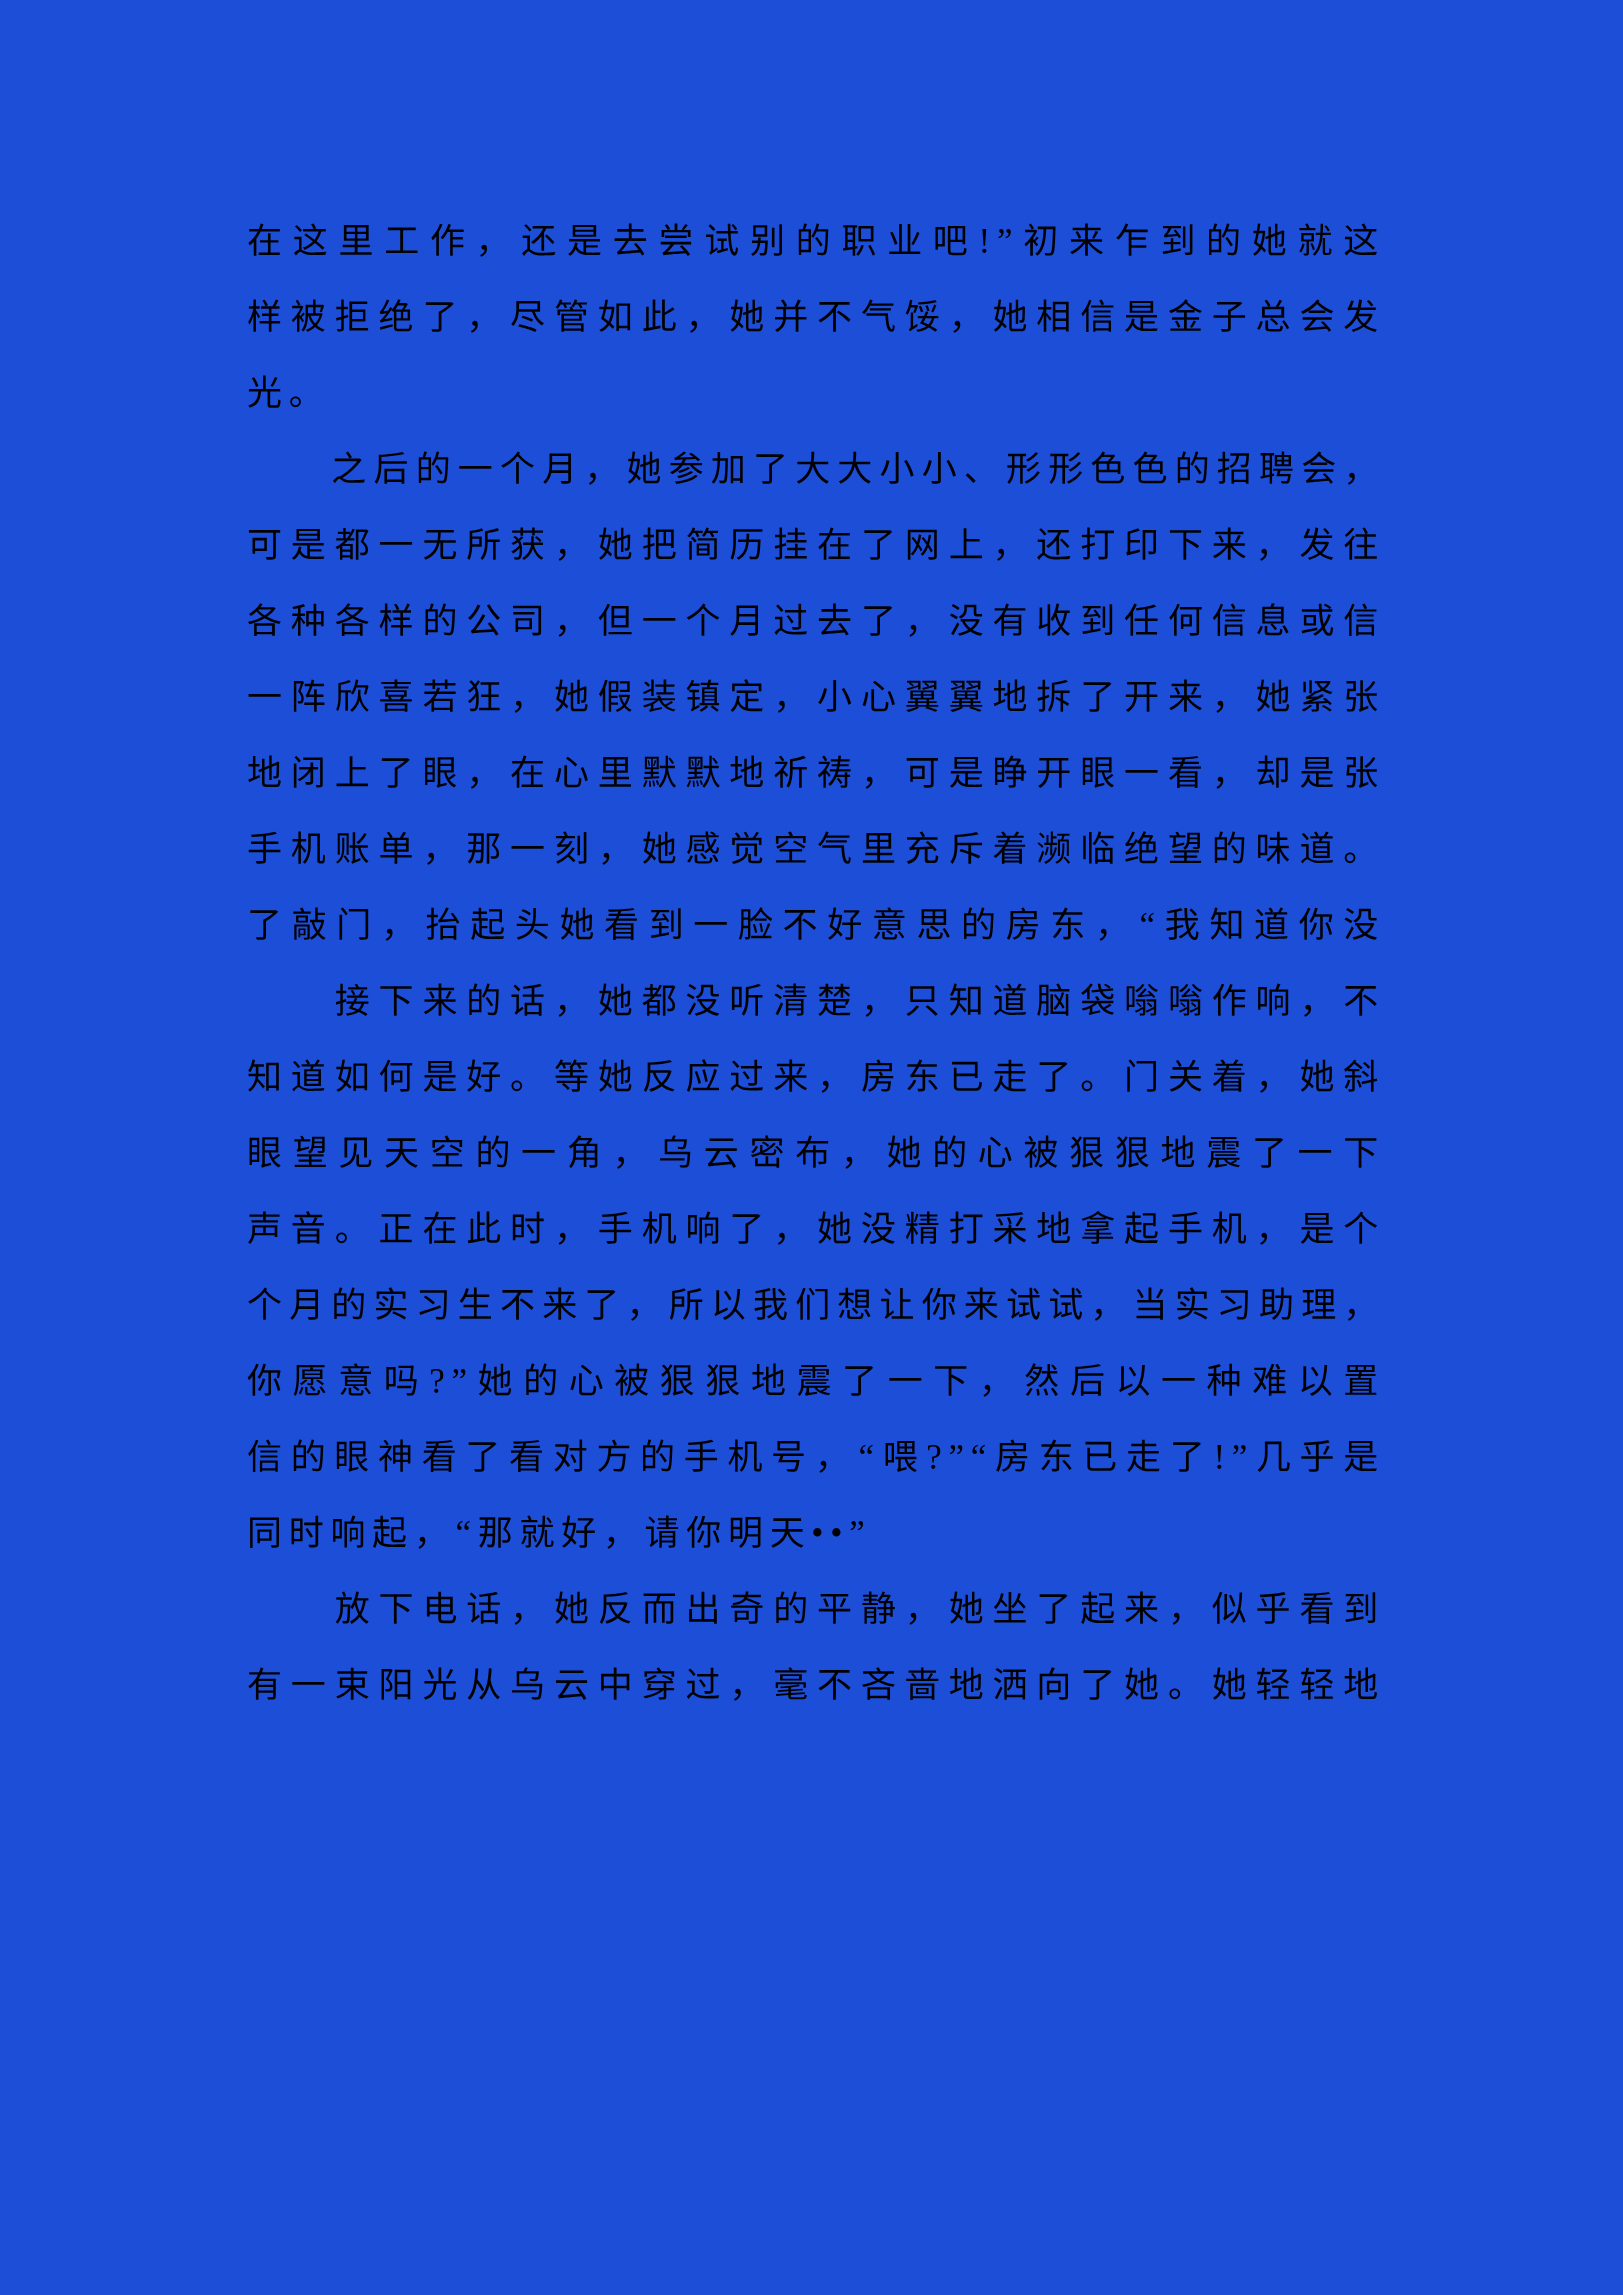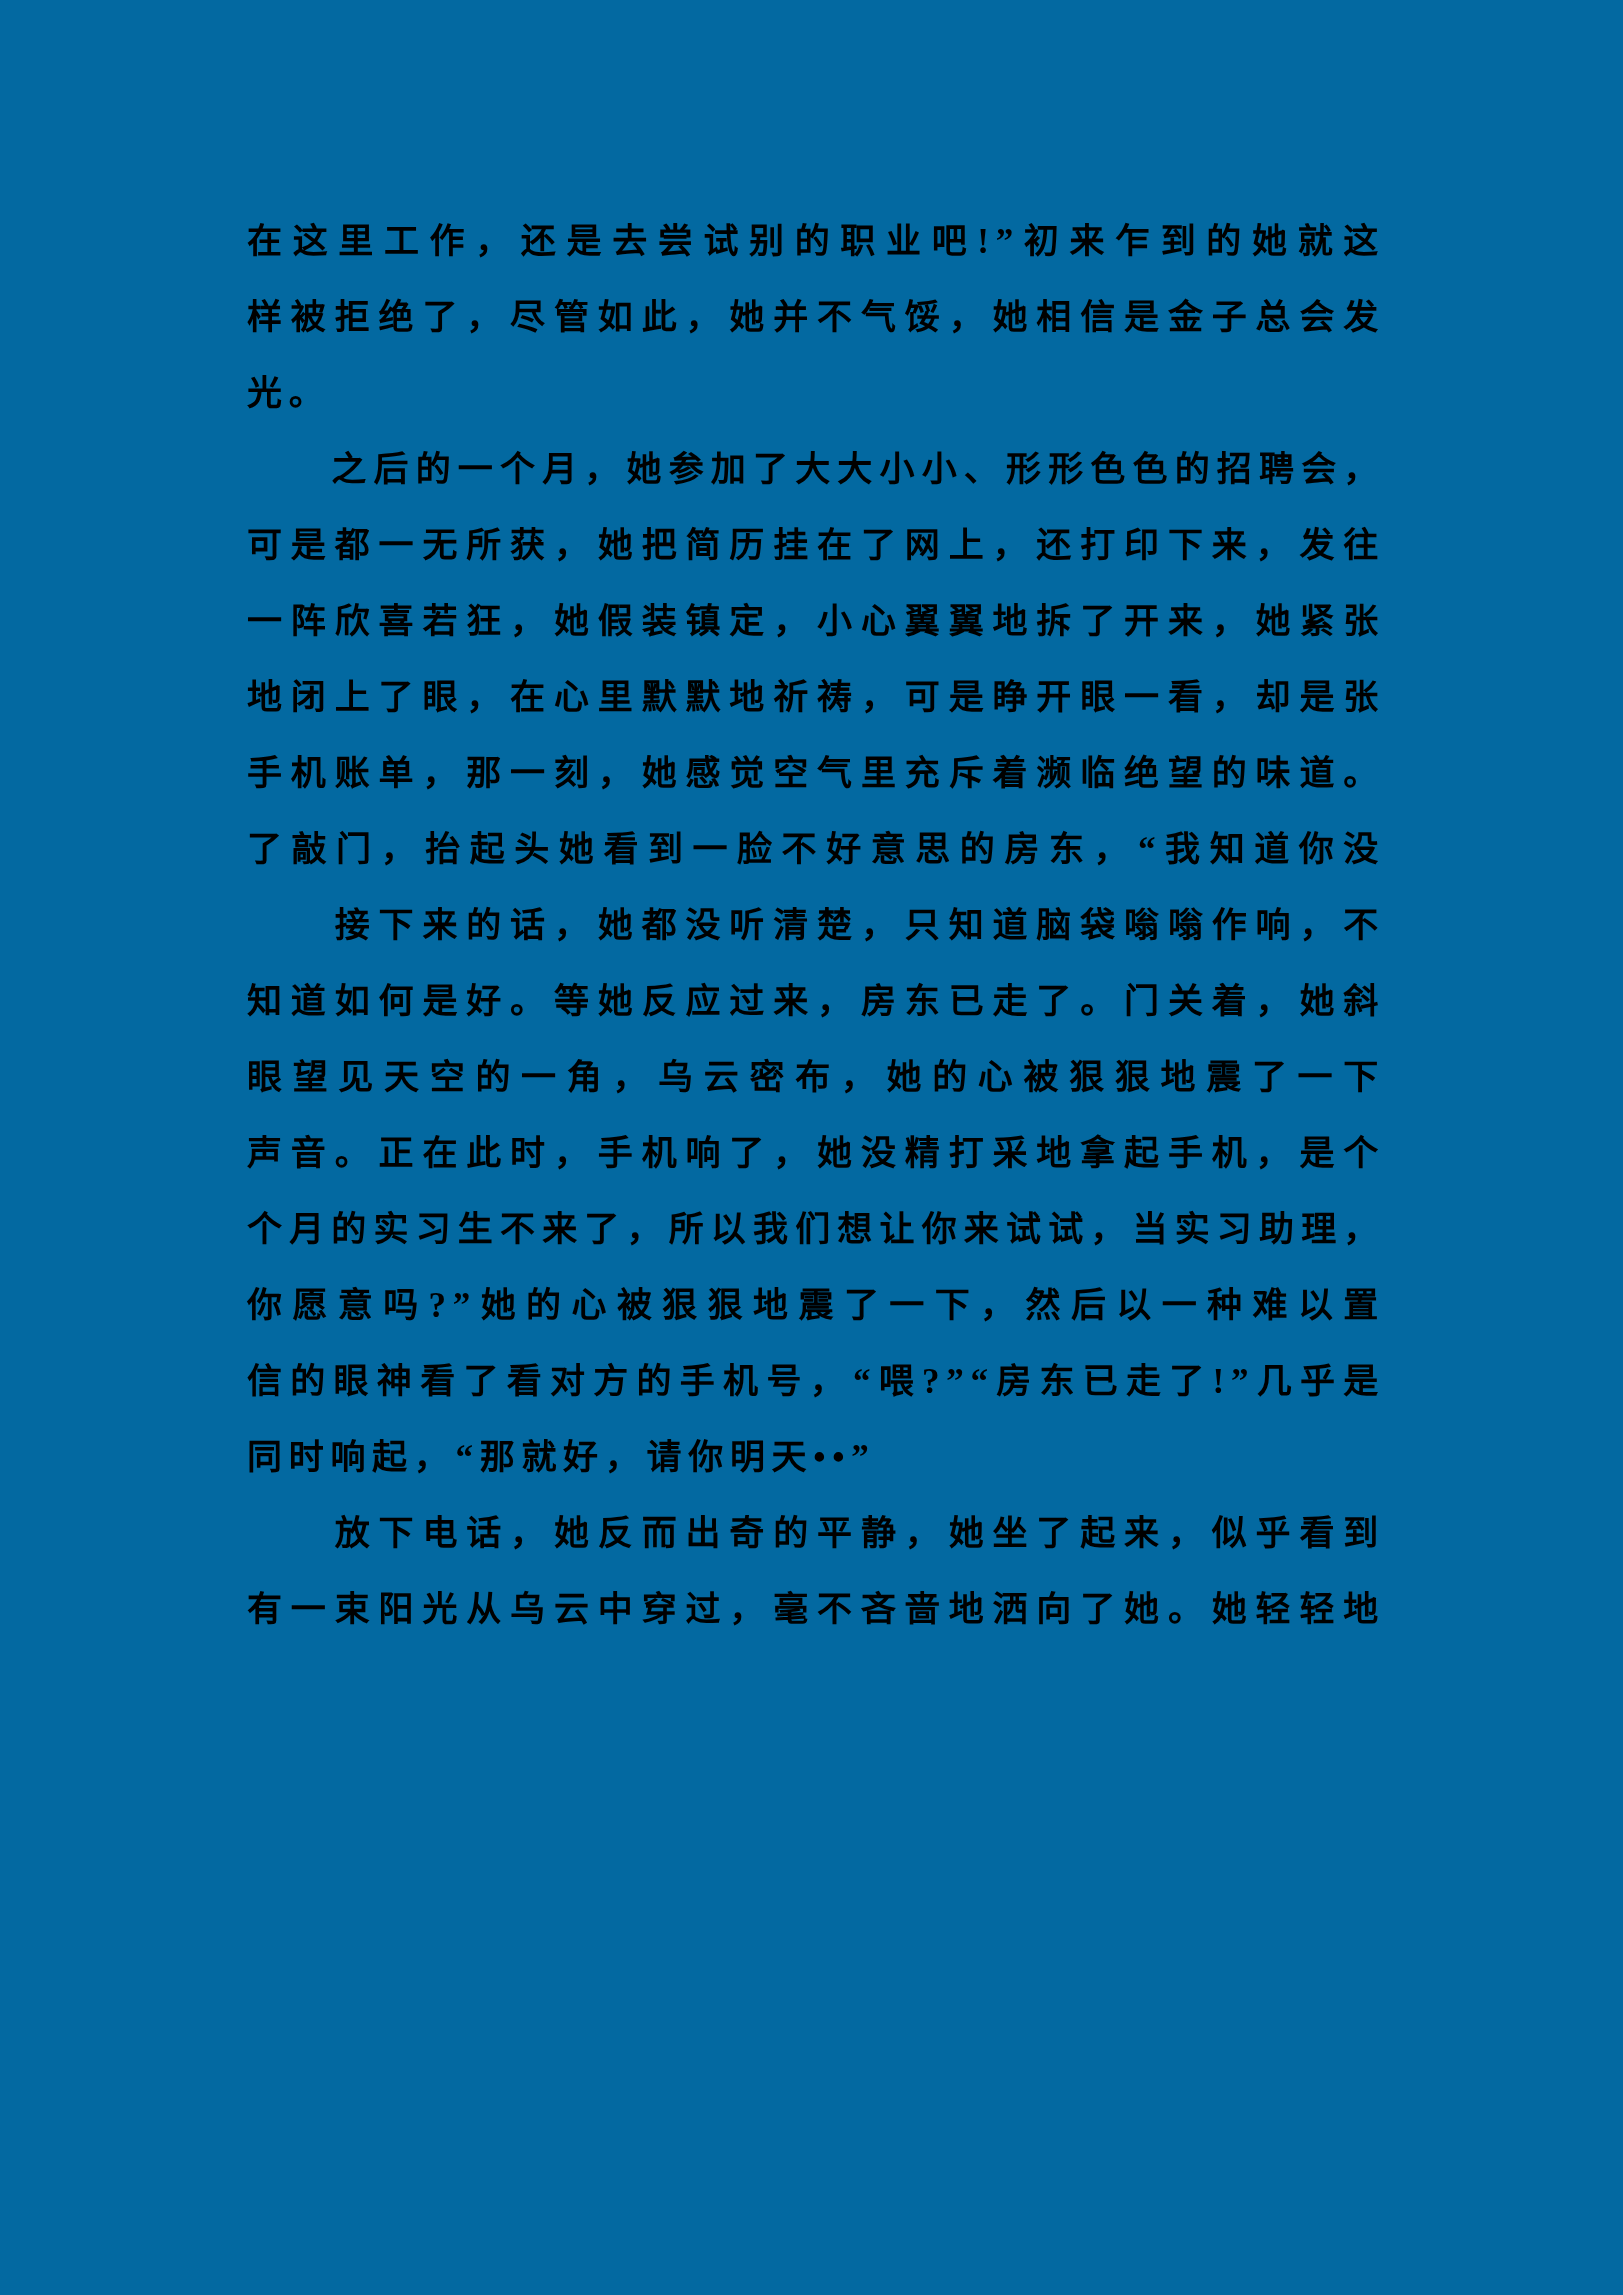--- a/index.html
+++ b/index.html
@@ -4,24 +4,23 @@
 <style>
   html, body {
     margin: 0;
     padding: 0;
     background: #ffffff;
   }
   .page {
     position: relative;
     width: 1623px;
     height: 2295px;
-    background: #0369a1;
+    background: #1d4ed8;
     overflow: hidden;
     font-family: "Liberation Serif", "DejaVu Serif", serif;
-    font-weight: bold;
   }
   .text-block {
     position: absolute;
     left: 247px;
     top: 204px;
     width: 1138px;
     color: #000000;
     font-size: 35px;
     line-height: 76px;
     letter-spacing: 6.7px;
@@ -41,20 +40,21 @@
 </head>
 <body>
 
 <div class="page">
   <div class="text-block" id="text-block">
       <div class="line">在这里工作，还是去尝试别的职业吧!”初来乍到的她就这</div>
       <div class="line">样被拒绝了，尽管如此，她并不气馁，她相信是金子总会发</div>
       <div class="line no-stretch">光。</div>
       <div class="line">　　之后的一个月，她参加了大大小小、形形色色的招聘会，</div>
       <div class="line">可是都一无所获，她把简历挂在了网上，还打印下来，发往</div>
+      <div class="line">各种各样的公司，但一个月过去了，没有收到任何信息或信</div>
       <div class="line">一阵欣喜若狂，她假装镇定，小心翼翼地拆了开来，她紧张</div>
       <div class="line">地闭上了眼，在心里默默地祈祷，可是睁开眼一看，却是张</div>
       <div class="line">手机账单，那一刻，她感觉空气里充斥着濒临绝望的味道。</div>
       <div class="line">了敲门，抬起头她看到一脸不好意思的房东，“我知道你没</div>
       <div class="line">　　接下来的话，她都没听清楚，只知道脑袋嗡嗡作响，不</div>
       <div class="line">知道如何是好。等她反应过来，房东已走了。门关着，她斜</div>
       <div class="line">眼望见天空的一角，乌云密布，她的心被狠狠地震了一下</div>
       <div class="line">声音。正在此时，手机响了，她没精打采地拿起手机，是个</div>
       <div class="line">个月的实习生不来了，所以我们想让你来试试，当实习助理，</div>
       <div class="line">你愿意吗?”她的心被狠狠地震了一下，然后以一种难以置</div>

